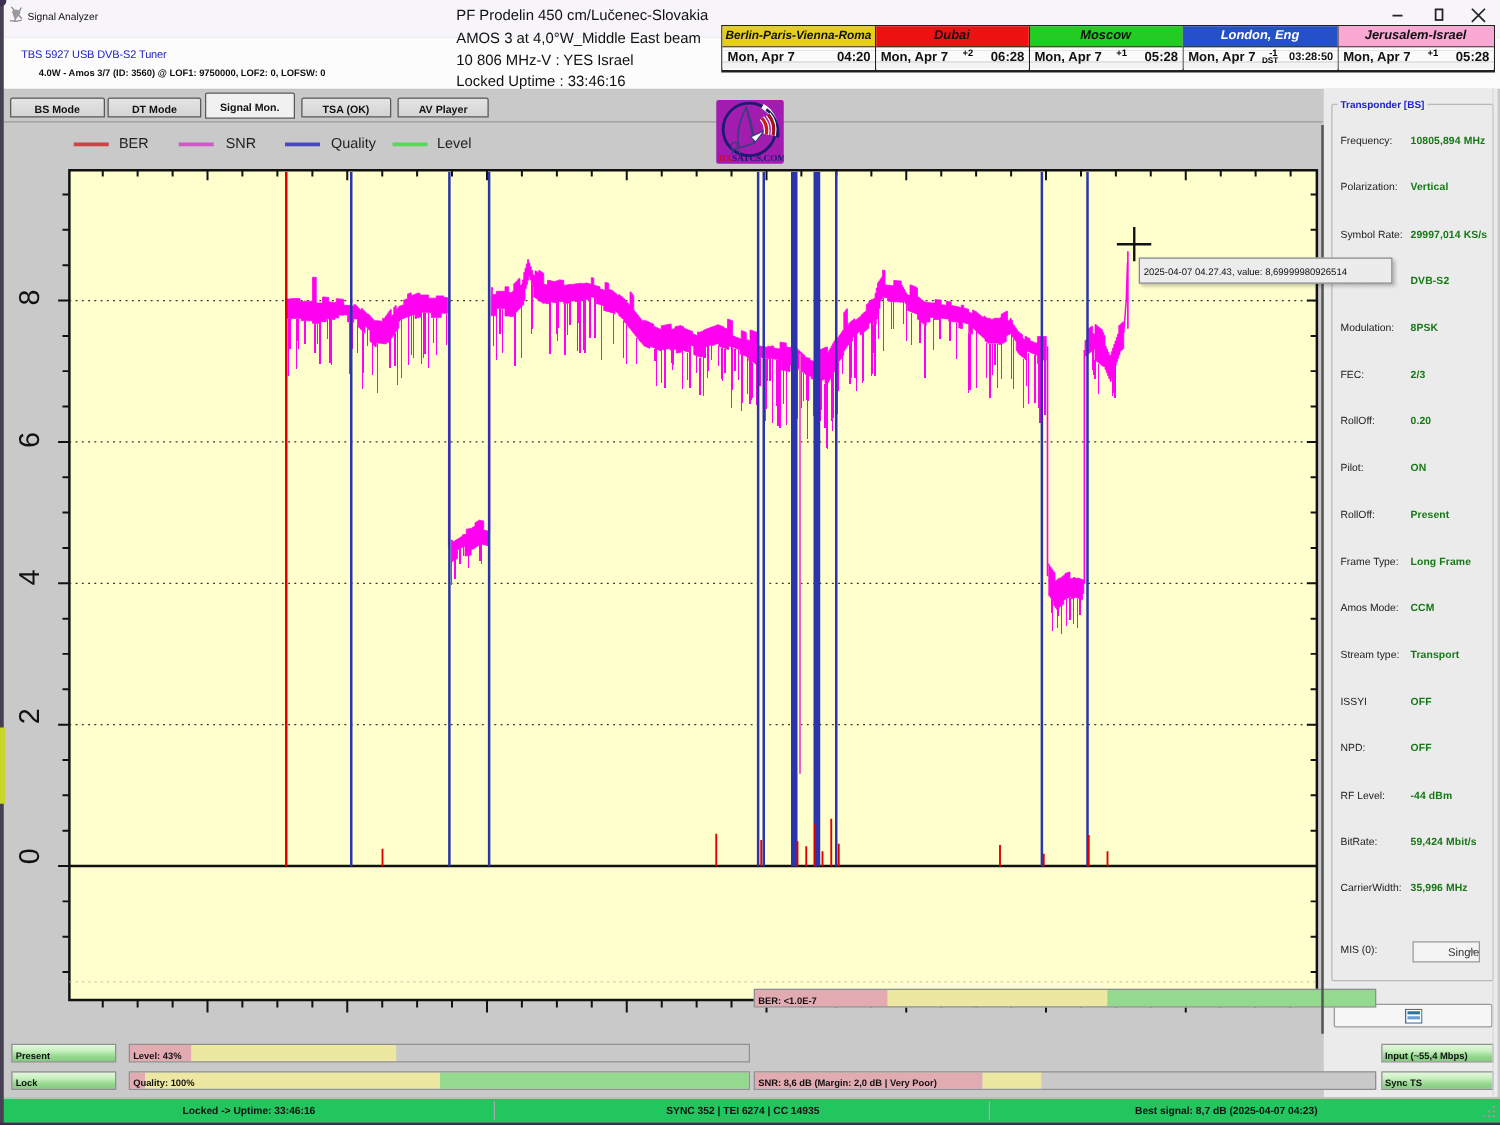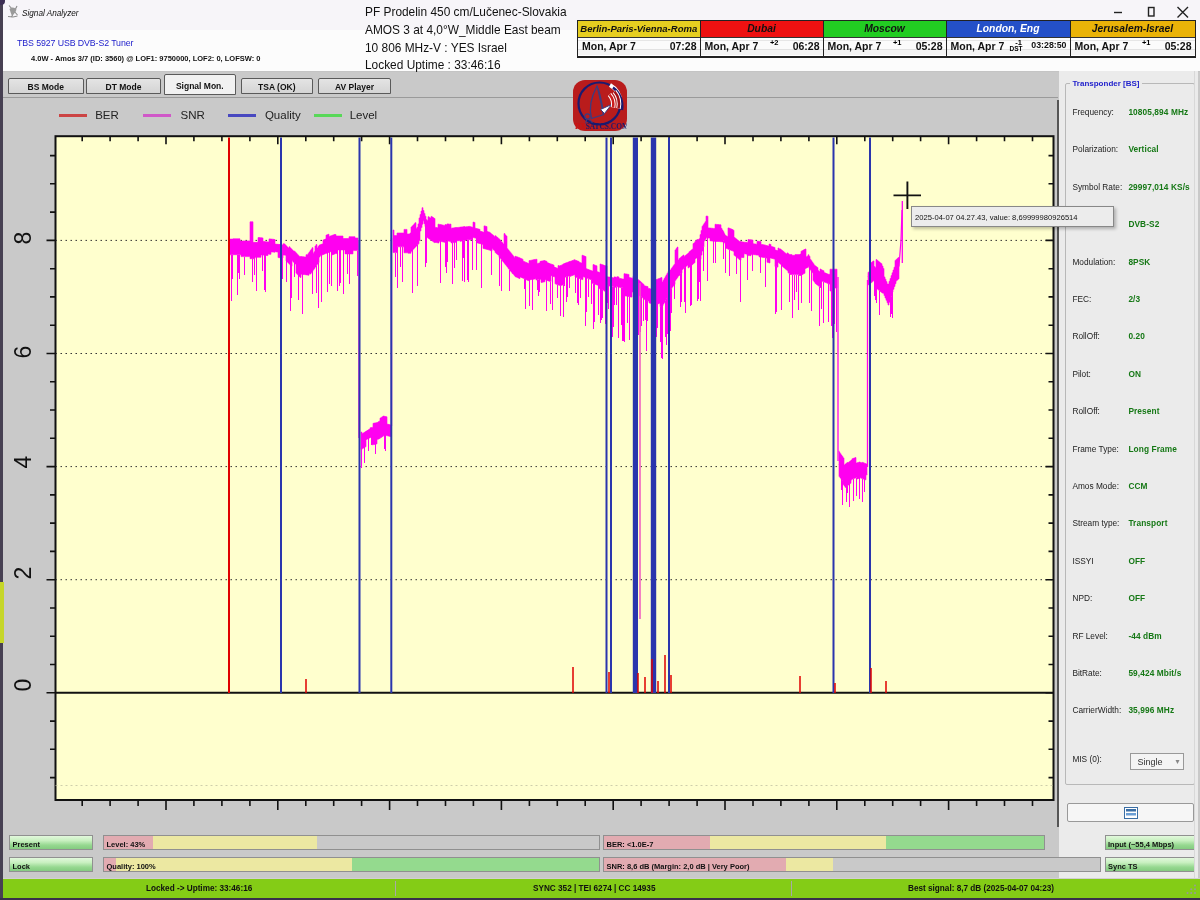--- a/index.html
+++ b/index.html
@@ -1,43 +1,43 @@
 <!DOCTYPE html>
 <html><head><meta charset="utf-8"><style>
 * { margin:0; padding:0; box-sizing:border-box; }
 html,body { width:1200px; height:900px; overflow:hidden; }
 body { font-family:"Liberation Sans",sans-serif; position:relative; background:#c9c9c9; }
 #titlebar { position:absolute; left:0; top:0; width:1200px; height:30px; background:#f7f5f9; }
-#title { position:absolute; left:22px; top:8.5px; font-size:8.2px; color:#111;font-style:italic; }
+#title { position:absolute; left:22px; top:8.5px; font-size:8.2px; color:#111; }
 #whitehead { position:absolute; left:0; top:30px; width:1200px; height:42px; background:#fcfcfc; border-bottom:1px solid #c4c4c4; }
 .tab { position:absolute; top:78px; height:16px; background:linear-gradient(#e4e4e4,#d4d4d4); border:1.5px solid #5a5a5a; border-radius:2px 2px 0 0; font-size:8.5px; font-weight:bold; text-align:center; color:#111; padding-top:3px; z-index:3; }
 .tab.active { top:73.5px; height:21.5px; background:#f1f1f1; z-index:4; padding-top:6px; }
 #tabline { position:absolute; left:0; top:96.5px; width:1058px; height:1px; background:#9a9a9a; z-index:2; }
 .legseg { position:absolute; top:114px; width:28px; height:2.5px; }
 .legtxt { position:absolute; top:109px; font-size:11.5px; color:#222; }
 .ylab { position:absolute; font-size:23px; color:#111; transform:rotate(-90deg); width:30px; height:22px; text-align:center; line-height:22px; }
 #rpanel { position:absolute; left:1059px; top:71px; width:139px; height:807px; background:#ebebeb; }
-#groupbox { position:absolute; left:6.4px; top:12px; width:130px; height:702px; border:1px solid #b8b8b8; border-radius:2px; }
+#groupbox { position:absolute; left:6.4px; top:12px; width:130px; height:702px; border:1px solid #b8b8b8; border-radius:2px;text-align:right; }
 #gbtitle { position:absolute; left:4px; top:-5px; background:#ebebeb; padding:0 2px; font-size:8px; font-weight:bold; color:#2222cc; }
 .trow { position:absolute; left:6px; width:120px; height:11px; }
 .tlab { position:absolute; left:0; font-size:8.3px; color:#222; }
 .tval { position:absolute; left:56px; font-size:8.3px; font-weight:bold; color:#157815; white-space:nowrap; letter-spacing:0.1px; }
 #clockpanel { position:absolute; left:577px; top:19.5px; height:38px; display:flex; border:1.5px solid #222; border-bottom:2px solid #222; z-index:60; background:#fff; }
 .ckcol { border-right:1.5px solid #222; position:relative; }
 .ckcol:last-child { border-right:none; }
 .ckhdr { height:17px; font-weight:bold; font-style:italic; text-align:center; padding-top:2.5px; border-bottom:1px solid #333; white-space:nowrap; overflow:hidden; line-height:11px; }
 .ckdate { height:17.5px; background:linear-gradient(#fdfdfd 0 2px,#e6e6e6 2px 3px,#fbfbfb 3px 11px,#e2e2e2 11px 12.5px,#f4f4f4 12.5px); position:relative; }
 .ckd { position:absolute; left:4px; top:2.5px; font-size:10.5px; font-weight:bold; color:#111; }
 .cksup { position:absolute; right:44px; top:1.5px; line-height:7.5px; font-size:7.5px; font-weight:bold; }
 .dst { position:absolute; right:47px; top:8.4px; font-size:6.5px; font-weight:bold; line-height:6.5px; }
 .ckt { position:absolute; right:3px; top:2.5px; font-size:10.5px; font-weight:bold; color:#111; text-align:right; }
 .sbar { position:absolute; height:15.4px; border:1px solid #909090; background:#c9c9c9; overflow:hidden; }
 .sbar .lab { position:absolute; left:2.5px; top:3.5px; font-size:7.5px; font-weight:bold; color:#111; z-index:5; white-space:nowrap; }
 .greenbar { background:linear-gradient(180deg,#e2f8dc 0%,#c8f0c0 35%,#96d890 70%,#84cc80 100%); }
-#bottombar { position:absolute; left:0; top:878px; width:1200px; height:19.5px; background:#84cc16; border-top:1px solid #d0d0d0; font-size:8.2px; font-weight:bold; color:#111;text-align:center; }
+#bottombar { position:absolute; left:0; top:878px; width:1200px; height:19.5px; background:#22c55e; border-top:1px solid #d0d0d0; font-size:8.2px; font-weight:bold; color:#111;text-align:center; }
 .bbtext { position:absolute; top:5px; }
 .bbdiv { position:absolute; top:2px; height:15px; width:1px; background:#a8a8a8; }
 .ckcol:nth-child(4) .cksup { right:47.5px; }
 </style></head>
 <body>
 <div id="titlebar">
   <svg style="position:absolute;left:7px;top:4px" width="12" height="14" viewBox="0 0 12 14">
     <path d="M2 1.5 L10.5 11 M10 2 L4.5 13" stroke="#8a8a8a" stroke-width="1.1" fill="none"></path>
     <path d="M2.5 5 Q6 2 9.5 5.5 Q8 10 4.5 11 Z" fill="#9a9a9a"></path>
     <path d="M1 12.5 L6 13 L10.5 12" stroke="#8a8a8a" stroke-width="1" fill="none"></path>
@@ -52,21 +52,21 @@
 <div id="whitehead">
   <div style="position:absolute;left:17px;top:8px;font-size:8.8px;font-weight:normal;color:#2222cc;letter-spacing:-0.1px">TBS 5927 USB DVB-S2 Tuner</div>
   <div style="position:absolute;left:31px;top:24px;font-size:7.5px;font-weight:bold;color:#111">4.0W - Amos 3/7 (ID: 3560) @ LOF1: 9750000, LOF2: 0, LOFSW: 0</div>
 </div>
 <div style="position:absolute;left:365px;top:4px;width:212px;height:69px;font-size:11.9px;color:#111;line-height:17.8px;white-space:nowrap;z-index:4">PF Prodelin 450 cm/Lučenec-Slovakia<br>AMOS 3 at 4,0°W_Middle East beam<br>10 806 MHz-V : YES Israel<br>Locked Uptime : 33:46:16</div>
 <div id="clockpanel">
     <div class="ckcol" style="width:122.5px">
 <div class="ckhdr" style="background:#e6ce20;color:#111;font-size:9.5px">Berlin-Paris-Vienna-Roma</div>
 <div class="ckdate">
         <span class="ckd">Mon, Apr 7</span>
-        <span class="ckt" style="width:52px;font-size:10.5px">07:28</span>
+        <span class="ckt" style="width:52px;font-size:10.5px">04:20</span>
       </div>
 </div>
     <div class="ckcol" style="width:123px">
 <div class="ckhdr" style="background:#ee1111;color:#111;font-size:10.3px">Dubai</div>
 <div class="ckdate">
         <span class="ckd">Mon, Apr 7</span>
         <span class="cksup">+2</span>
         <span class="ckt" style="width:52px;font-size:10.5px">06:28</span>
       </div>
 </div>
@@ -81,21 +81,21 @@
     <div class="ckcol" style="width:124px">
 <div class="ckhdr" style="background:#2450c8;color:#fff;font-size:10.3px">London, Eng</div>
 <div class="ckdate">
         <span class="ckd">Mon, Apr 7</span>
         <span class="cksup">-1</span>
         <span class="dst">DST</span>
         <span class="ckt" style="width:40px;font-size:8.8px">03:28:50</span>
       </div>
 </div>
     <div class="ckcol" style="width:124px">
-<div class="ckhdr" style="background:#eab308;color:#111;font-size:10.3px">Jerusalem-Israel</div>
+<div class="ckhdr" style="background:#f9a8d4;color:#111;font-size:10.3px">Jerusalem-Israel</div>
 <div class="ckdate">
         <span class="ckd">Mon, Apr 7</span>
         <span class="cksup">+1</span>
         <span class="ckt" style="width:52px;font-size:10.5px">05:28</span>
       </div>
 </div>
   </div>
 
 <div class="tab" style="left:8px;width:75.6px">BS Mode</div>
 <div class="tab" style="left:86px;width:75px">DT Mode</div>
@@ -135,21 +135,21 @@
 <div class="ylab" style="left:7.5px;top:227px">8</div>
 <div class="ylab" style="left:7.5px;top:340.6px">6</div>
 <div class="ylab" style="left:7.5px;top:451px">4</div>
 <div class="ylab" style="left:7.5px;top:562px">2</div>
 <div class="ylab" style="left:7.5px;top:674px">0</div>
 
 <div style="position:absolute;left:911px;top:206px;width:203px;height:21px;background:#ececec;border:1px solid #888;box-shadow:2px 2px 3px rgba(0,0,0,0.25);z-index:10;overflow:hidden">
 <div style="position:absolute;left:3px;top:5.5px;font-size:7.6px;color:#111;white-space:nowrap">2025-04-07 04.27.43, value: 8,69999980926514</div>
   </div>
 
-<div style="position:absolute;left:573px;top:80px;width:54px;height:51px;background:#b91c1c;border-radius:12px;z-index:6">
+<div style="position:absolute;left:573px;top:80px;width:54px;height:51px;background:#a21caf;border-radius:2px;z-index:6">
 <svg width="54" height="51" viewBox="0 0 54 51">
 <circle cx="26.5" cy="23.5" r="21" fill="none" stroke="#1b1b70" stroke-width="2.2"></circle>
 <path d="M37 5 A21 21 0 0 1 47.5 23" stroke="#fff" stroke-width="4" fill="none"></path>
 <path d="M40 7.5 A23 23 0 0 1 49 30" stroke="#1b1b70" stroke-width="2.4" fill="none"></path>
 <path d="M24 6 Q14.5 24 18.5 38.5 L30.5 34.5 Q28.5 17 24 6 Z" fill="none" stroke="#3c3c80" stroke-width="1.3"></path>
 <path d="M24 6 L30.5 34.5" stroke="#3c3c80" stroke-width="1"></path>
 <path d="M27.5 29.5 L38.5 24.5 L31.5 33.5 Z" fill="#fff" stroke="#3c3c80" stroke-width="1"></path>
 <circle cx="14.5" cy="36.5" r="2.6" fill="none" stroke="#3c3c80" stroke-width="1.2"></circle>
 <path d="M14 39 L12.5 43.5 M16 38.5 L19.5 43" stroke="#3c3c80" stroke-width="1.1"></path>
 <path d="M36.5 14.5 Q41.5 20 40 27.5" stroke="#fff" stroke-width="4.5" fill="none"></path>
@@ -246,21 +246,21 @@
 </div>
 
 <div class="sbar greenbar" style="left:9px;top:835px;width:84px">
     <span class="lab">Present</span>
   </div>
 <div class="sbar" style="left:103px;top:835px;width:497px">
     <div style="position:absolute;left:0px;top:0;width:49px;height:100%;background:#e2abb1"></div>
     <div style="position:absolute;left:49px;top:0;width:164px;height:100%;background:#ece8a2"></div>
     <span class="lab">Level: 43%</span>
   </div>
-<div class="sbar" style="left:603px;top:835px;width:442px">
+<div class="sbar" style="left:603px;top:791px;width:498px">
     <div style="position:absolute;left:0px;top:0;width:106px;height:100%;background:#e2abb1"></div>
     <div style="position:absolute;left:106px;top:0;width:176px;height:100%;background:#ece8a2"></div>
     <div style="position:absolute;left:282px;top:0;width:216px;height:100%;background:#94da8e"></div>
     <span class="lab">BER: &lt;1.0E-7</span>
   </div>
 <div class="sbar greenbar" style="left:1104.5px;top:835px;width:90.5px">
     <span class="lab">Input (~55,4 Mbps)</span>
   </div>
 <div class="sbar greenbar" style="left:9px;top:857px;width:84px">
     <span class="lab">Lock</span>

